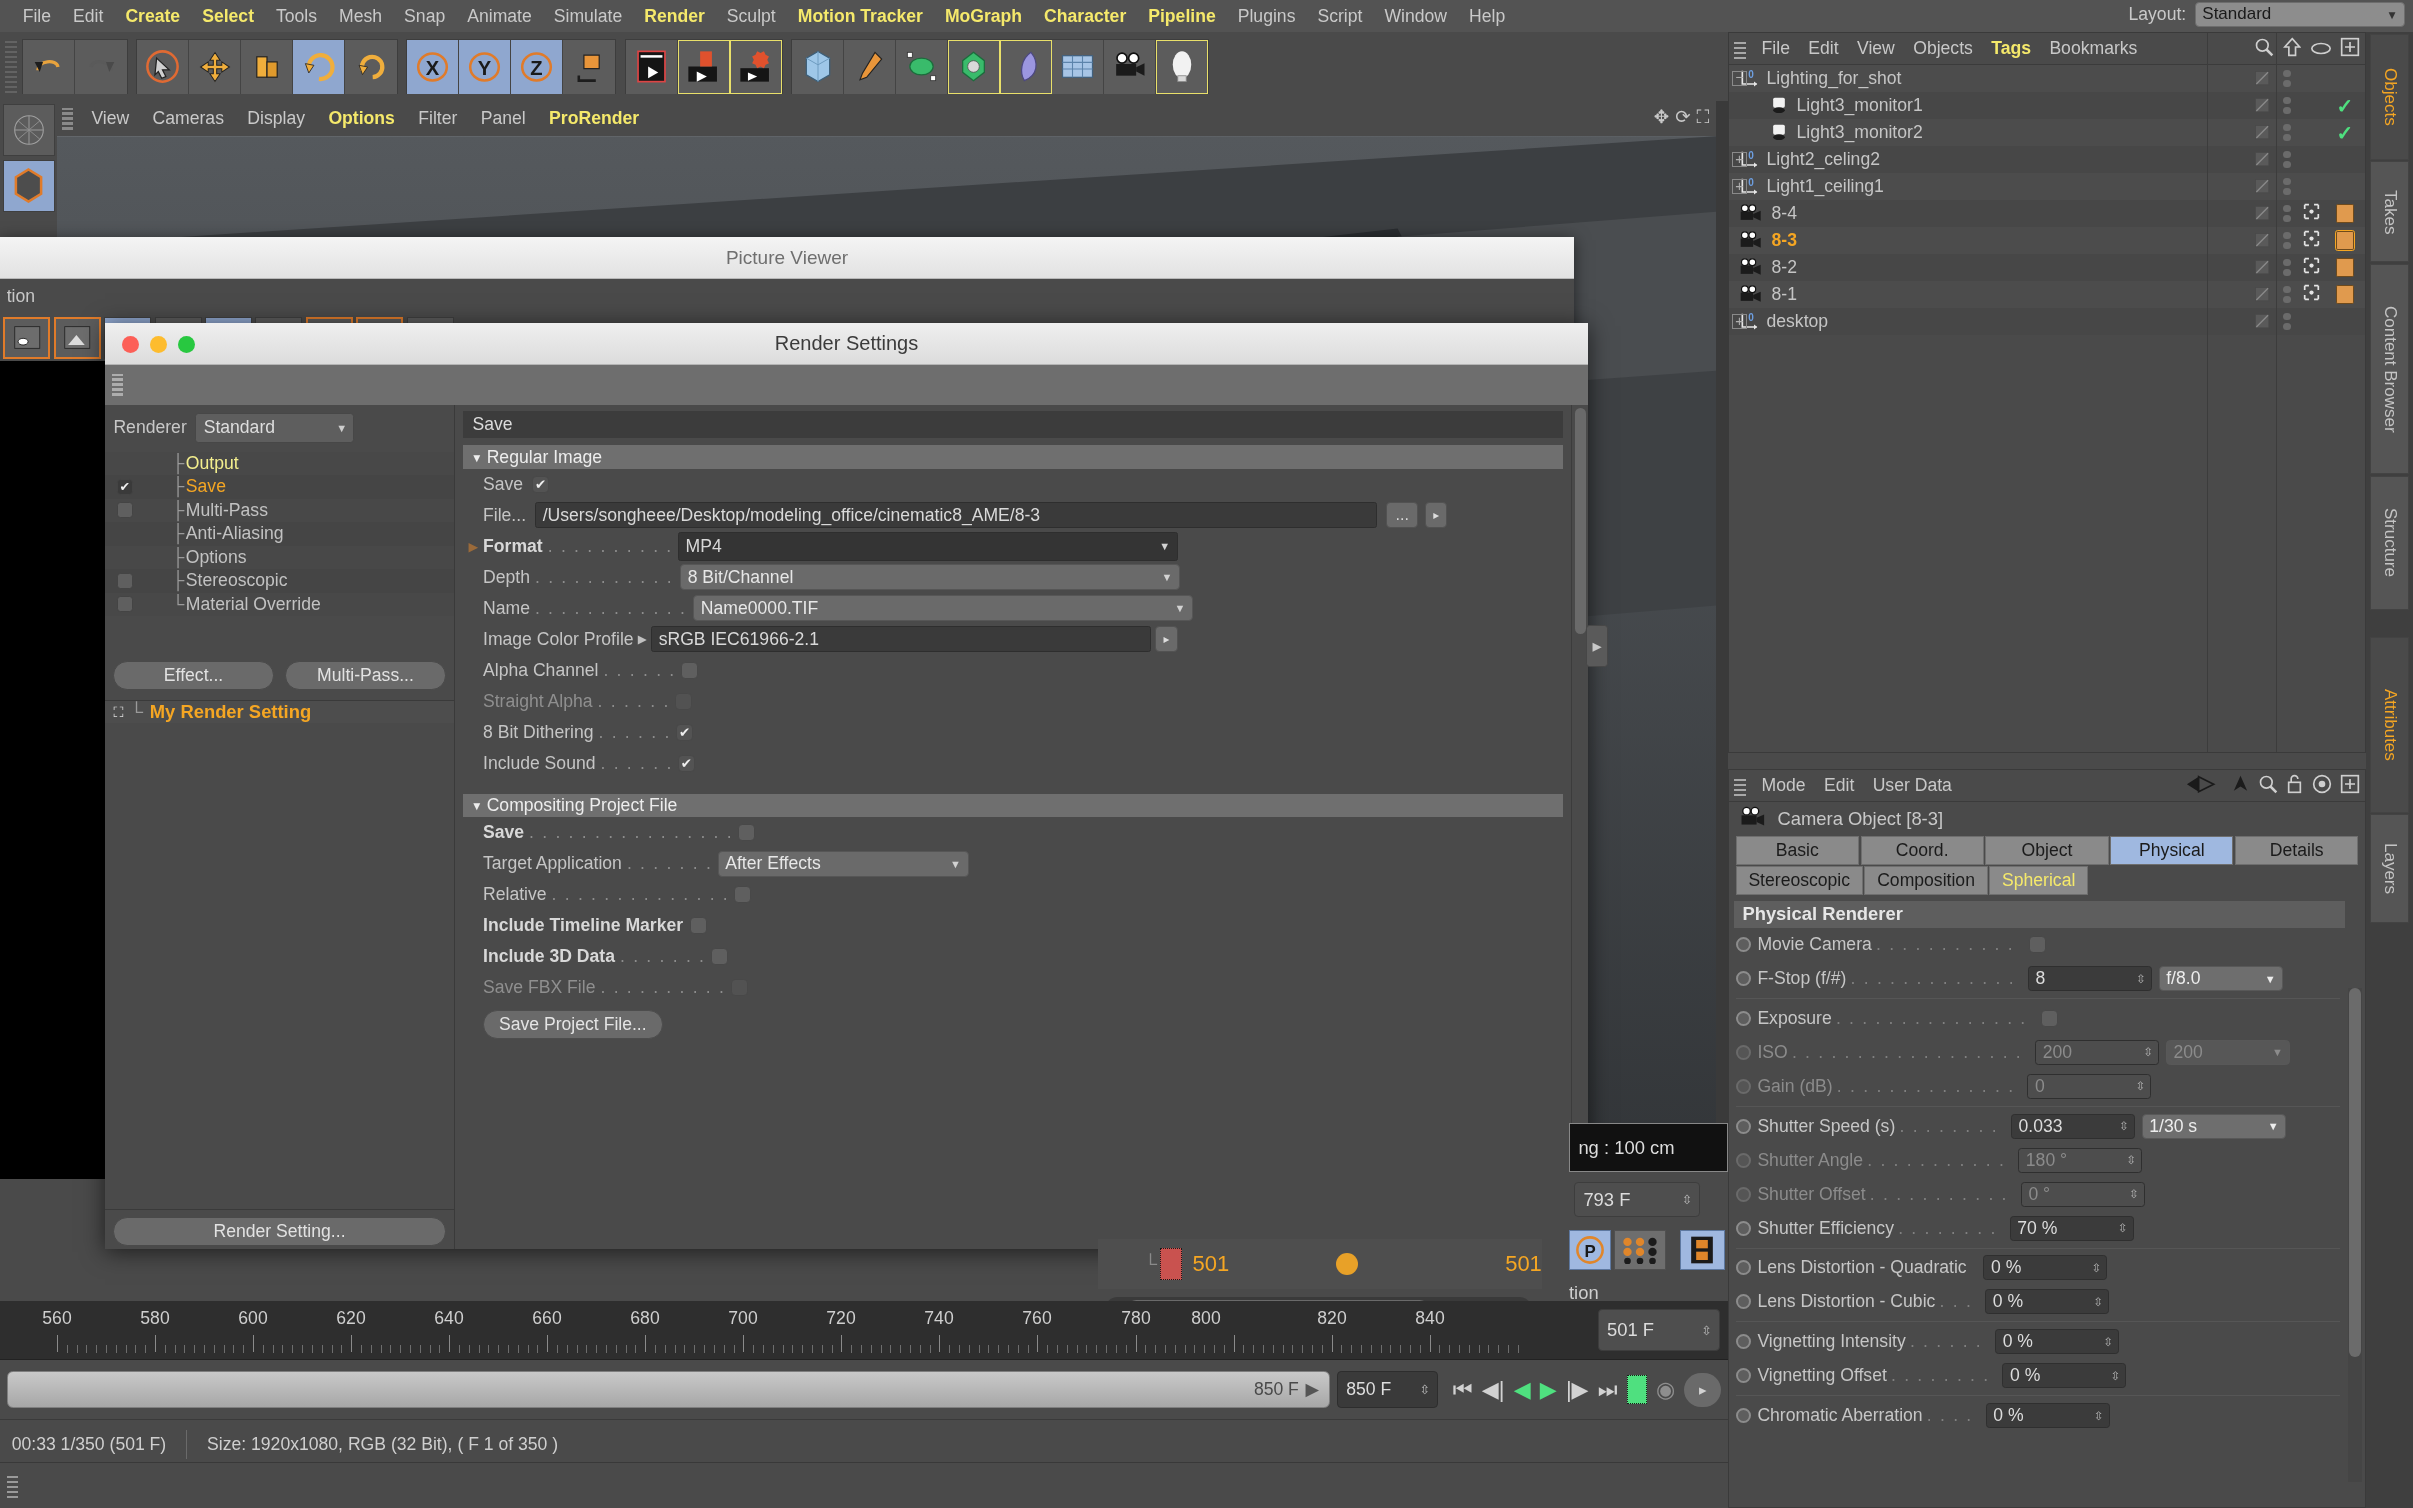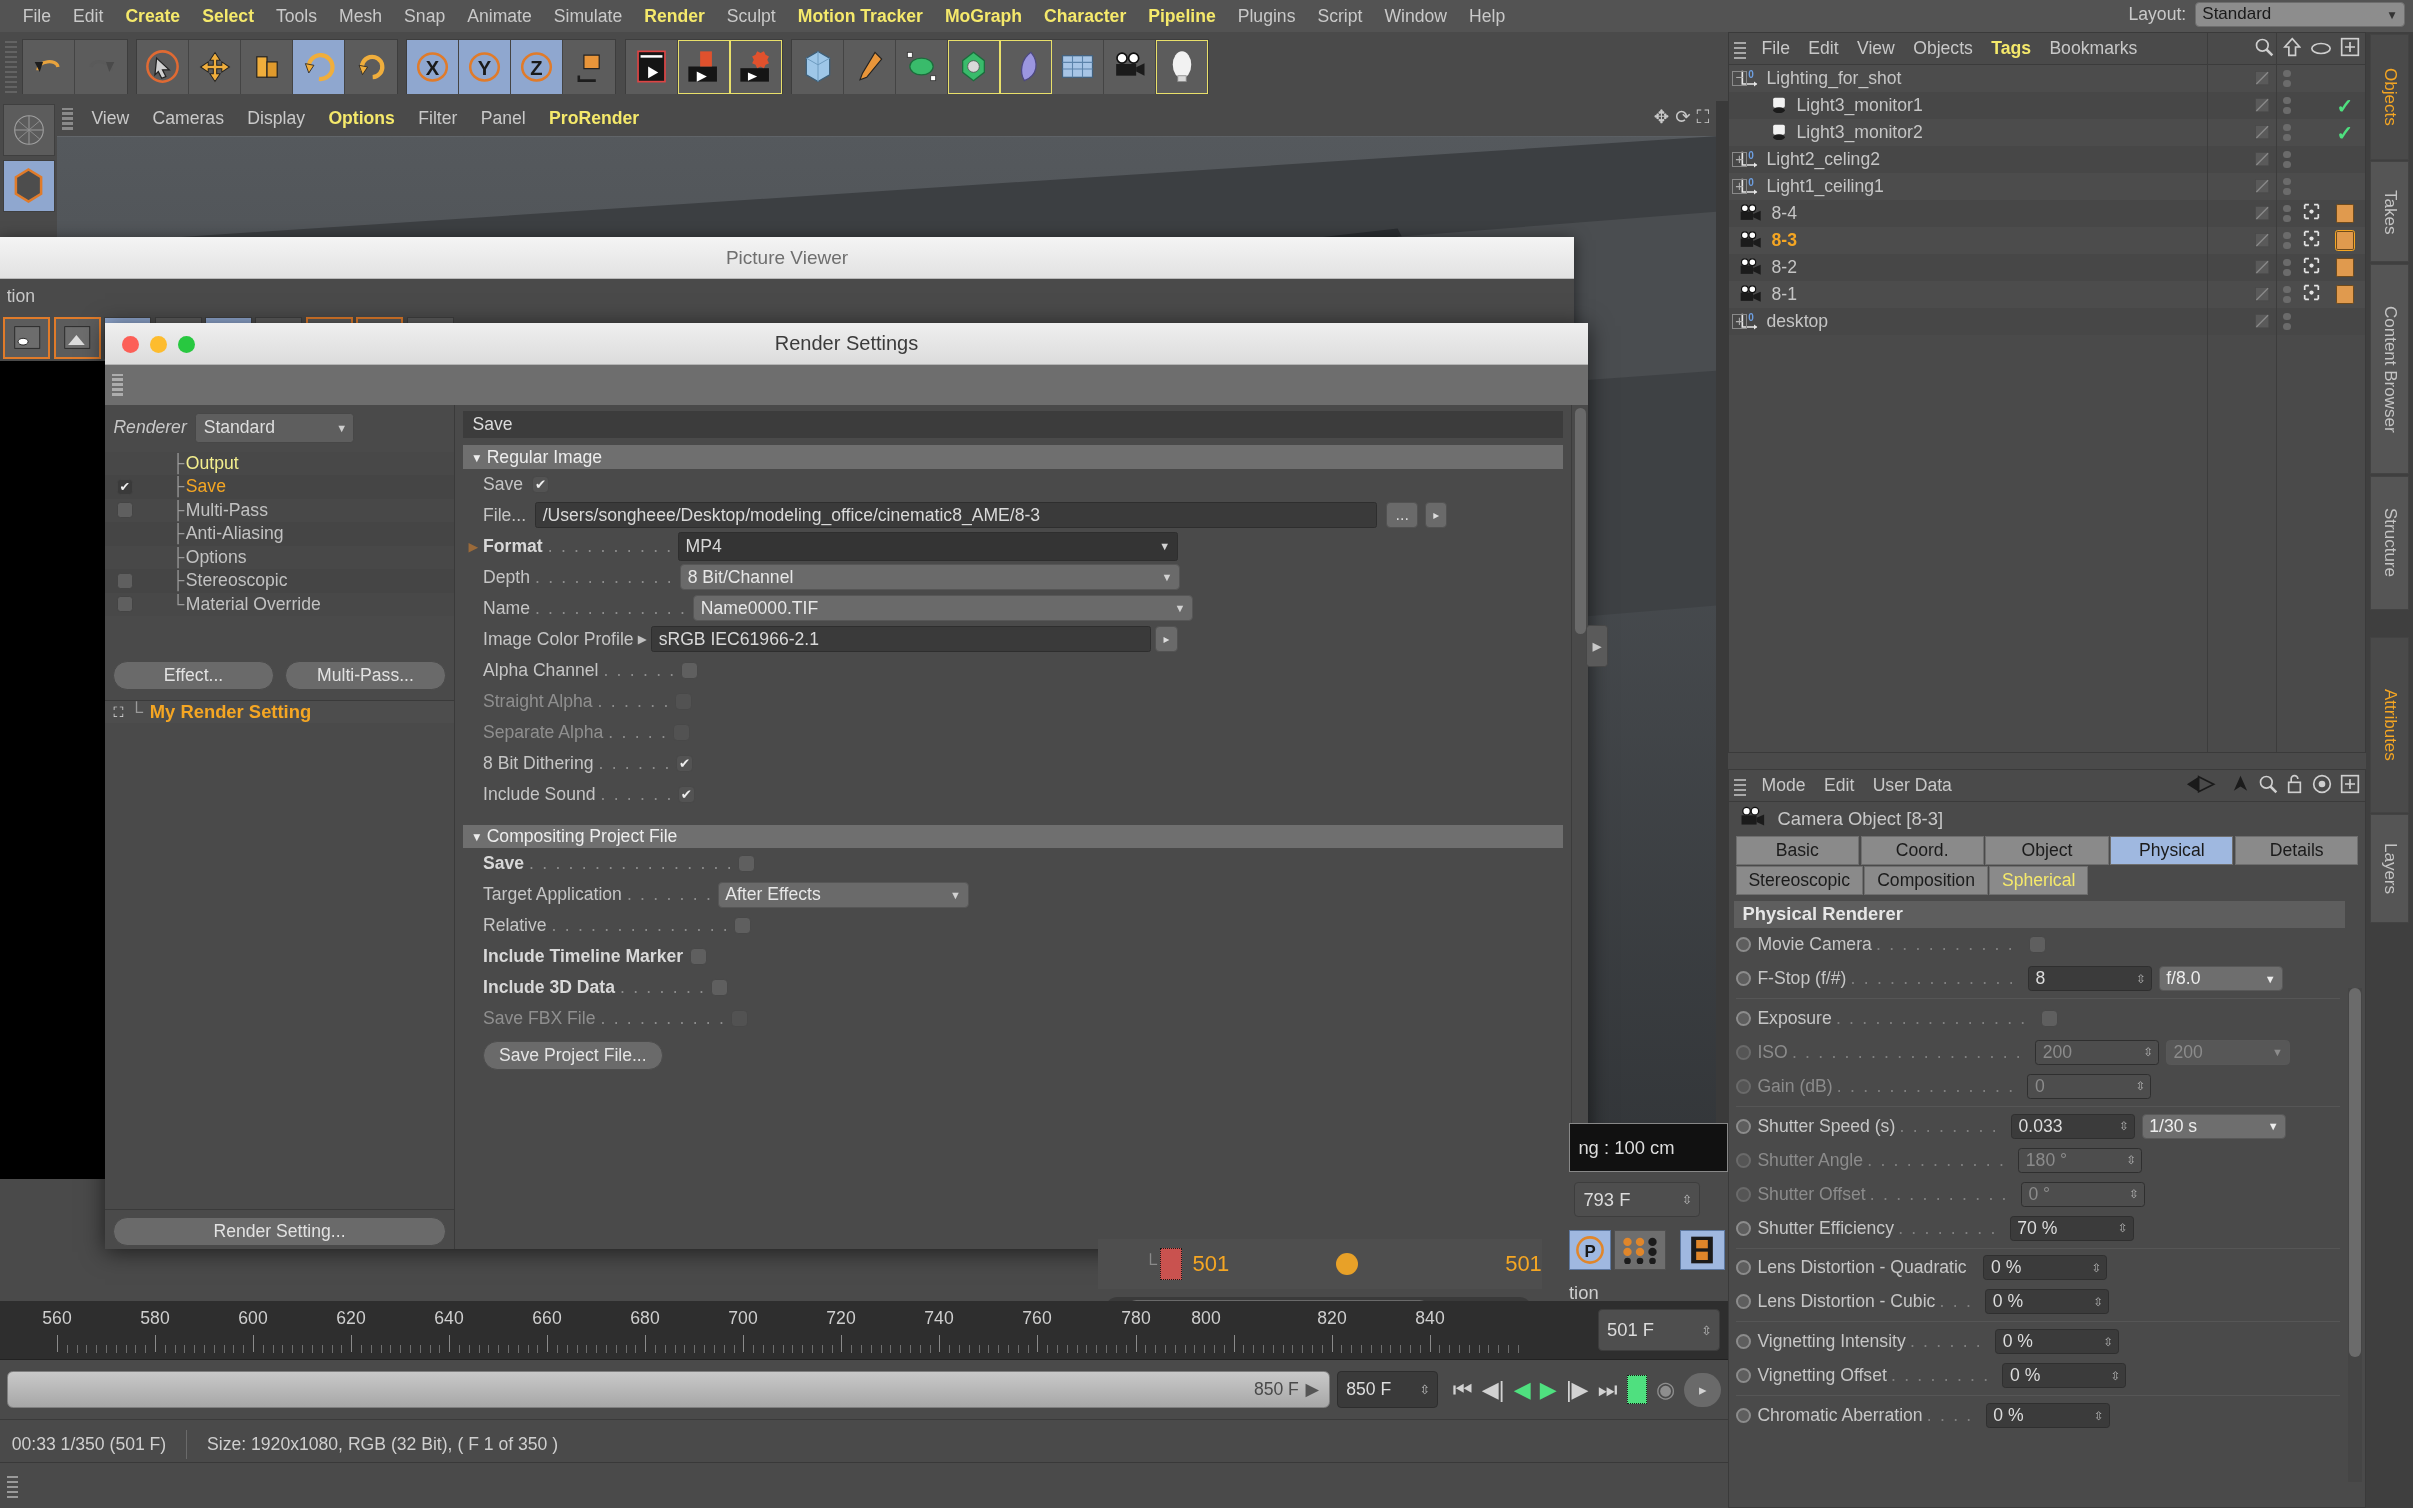--- a/index.html
+++ b/index.html
@@ -89,21 +89,21 @@
      border-bottom:0.8px solid #b4b4b4; display:flex; align-items:center; justify-content:center;
      position:relative; font-size:20px; color:#3b3b3b; }
   .tl { position:absolute; top:13.4px; display:flex; gap:11px; left:17px; }
   .tl span { width:17px; height:17px; border-radius:50%; display:block; }
   .rs-strip { height:40px; background:#6e6e6e; display:flex;align-items:center; padding-left:6.7px;}
   .rs-strip .sgrip{ width:11px;height:22px;background:repeating-linear-gradient(0deg,#adadad 0 2.5px,transparent 2.5px 5px);}
   .rs-main { position:absolute; top:82px; left:0; right:0; bottom:0; display:flex; }
 
   .rs-left { width:350px; background:#4a4a4a; border-right:1.7px solid #3a3a3a; position:relative; }
   .rs-renderer-row { height:45px; display:flex; align-items:center; padding:0 8.4px; gap:8.4px;}
-  .rs-renderer-row .lbl { font-size:17.6px; color:#c8c8c8;font-style:italic;}
+  .rs-renderer-row .lbl { font-size:17.6px; color:#c8c8c8;}
   .sel-box { height:30px; background:#5e5e5e; border:0.8px solid #474747; border-radius:3.4px;
      display:flex;align-items:center;padding:0 7.5px; font-size:17.6px; color:#dedede; position:relative;}
   .sel-box .arw { position:absolute; right:5.9px; font-size:11px; color:#cdcdcd;}
 
   .tree { position:relative; margin-top:1.7px; }
   .trow { height:18.4px; display:flex; align-items:center; font-size:17.6px; position:relative; padding-left:6.7px;}
   .trow:nth-child(odd){ background:#484848;}
   .trow:nth-child(even){ background:#454545;}
   .tchk { width:16px; height:16px; border-radius:3.4px; background:#5f5f5f; border:0.8px solid #444;
       margin-left:5px; margin-right:0; display:flex;align-items:center;justify-content:center;
@@ -699,25 +699,20 @@
           </div>
 
           <div class="prow">
             <span class="plabel">Alpha Channel</span>
             <span class="pdots" style="margin:0 5px">. . . . . .</span>
             <span class="chk"></span>
           </div>
           <div class="prow">
             <span class="plabel dim">Straight Alpha</span>
             <span class="pdots" style="margin:0 5px">. . . . . .</span>
-            <span class="chk dim"></span>
-          </div>
-          <div class="prow">
-            <span class="plabel dim">Separate Alpha</span>
-            <span class="pdots" style="margin:0 5px">. . . . .</span>
             <span class="chk dim"></span>
           </div>
           <div class="prow">
             <span class="plabel">8 Bit Dithering</span>
             <span class="pdots" style="margin:0 5px">. . . . . .</span>
             <span class="chk on">✔</span>
           </div>
           <div class="prow">
             <span class="plabel">Include Sound</span>
             <span class="pdots" style="margin:0 5px">. . . . . .</span>

